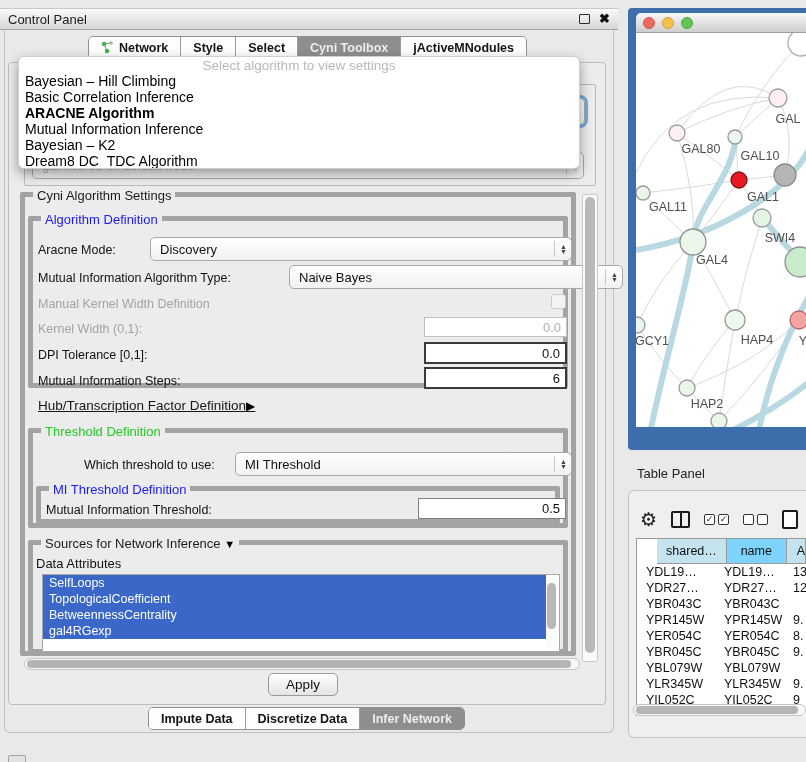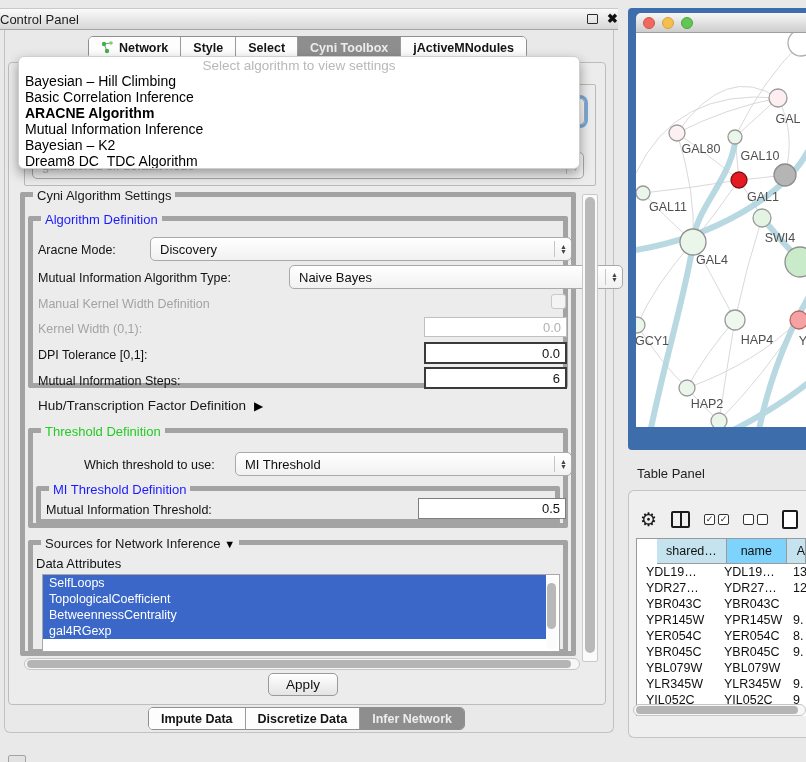--- a/index.html
+++ b/index.html
@@ -7,21 +7,21 @@
     --group-title-blue:#1a1aff; --group-title-green:#22cc22; --table-header-blue:#c5e3ef;
     --edge-teal:#b1d5de; --node-red:#e41b22;
   }
   *{box-sizing:border-box;margin:0;padding:0;}
   body{font-family:"Liberation Sans",sans-serif;background:#e9e9e9;}
   .screen{position:relative;width:806px;height:762px;overflow:hidden;background:#e9e9e9;font-size:13px;color:#1a1a1a;}
   .abs{position:absolute;}
 
   
   .cp-titlebar{left:0;top:8px;width:618px;height:22px;background:linear-gradient(#fafafa,#d7d7d7);
-    border-top:1px solid #c9c9c9;border-bottom:1px solid #a6a6a6;display:flex;align-items:center;padding:0 0;justify-content:center;}
+    border-top:1px solid #c9c9c9;border-bottom:1px solid #a6a6a6;display:flex;align-items:center;padding:0 8px;justify-content:center;}
   .cp-title{font-size:13px;color:#1c1c1c;}
   .cp-ticons{margin-left:auto;display:flex;align-items:center;gap:9px;}
   .float-ico{width:11px;height:10px;border:1.5px solid #2a2a2a;border-radius:1px;}
   .close-ico{font-size:13px;font-weight:bold;color:#111;line-height:10px;}
   .cp-outer{left:4px;top:30px;width:610px;height:703px;border:1px solid #c2c2c2;border-top:none;
     border-radius:0 0 6px 6px;background:#e9e9e9;}
   .inner-panel{left:8px;top:62px;width:598px;height:643px;background:#ececec;border:1px solid #bdbdbd;border-radius:4px;}
 
   
   .tabbar{display:flex;height:23px;border:1px solid #8f8f8f;border-radius:5px;overflow:hidden;background:#fdfdfd;z-index:5;}
@@ -57,21 +57,21 @@
 
   .lbl{position:absolute;font-weight:normal;font-size:12.5px;color:#111;white-space:nowrap;}
   .lbl.dis{color:#a3a3a3;}
   .field{position:absolute;background:#fff;text-align:right;font-size:13px;padding:0 5px;
     font-family:"Liberation Sans",sans-serif;color:#111;}
   .field.soft{border:1px solid #c0c0c0;color:#b0b0b0;}
   .field.strong{border:2px solid #3a3a3a;}
   .field.mid{border:1.5px solid #7e7e7e;}
   .checkbox{position:absolute;width:15px;height:15px;background:#f4f4f4;border:1.5px solid #c9c9c9;border-radius:3px;}
 
-  .hub-row{position:absolute;left:38px;top:398px;font-size:13.5px;color:#161616;display:flex;align-items:center;gap:8px;}
+  .hub-row{position:absolute;left:38px;top:398px;font-size:13.5px;color:#161616;display:flex;align-items:center;text-decoration:underline;}
   .tri-right{font-size:12px;color:#000;}
   .tri-down{font-size:11px;color:#000;}
 
   
   .attr-list{left:42px;top:574px;width:518px;height:78px;background:#fff;border:1px solid #a8a8a8;overflow:hidden;}
   .attr-item{height:16px;line-height:16px;padding-left:6px;width:503px;background:var(--selection-blue);
     color:#fff;font-size:12.5px;white-space:nowrap;}
   .attr-vsb{position:absolute;right:2px;top:2px;width:11px;height:72px;background:#fbfbfb;border-radius:5px;}
   .attr-vsb .thumb{position:absolute;left:1px;top:6px;width:9px;height:46px;background:#b8b8b8;border-radius:5px;}
 

